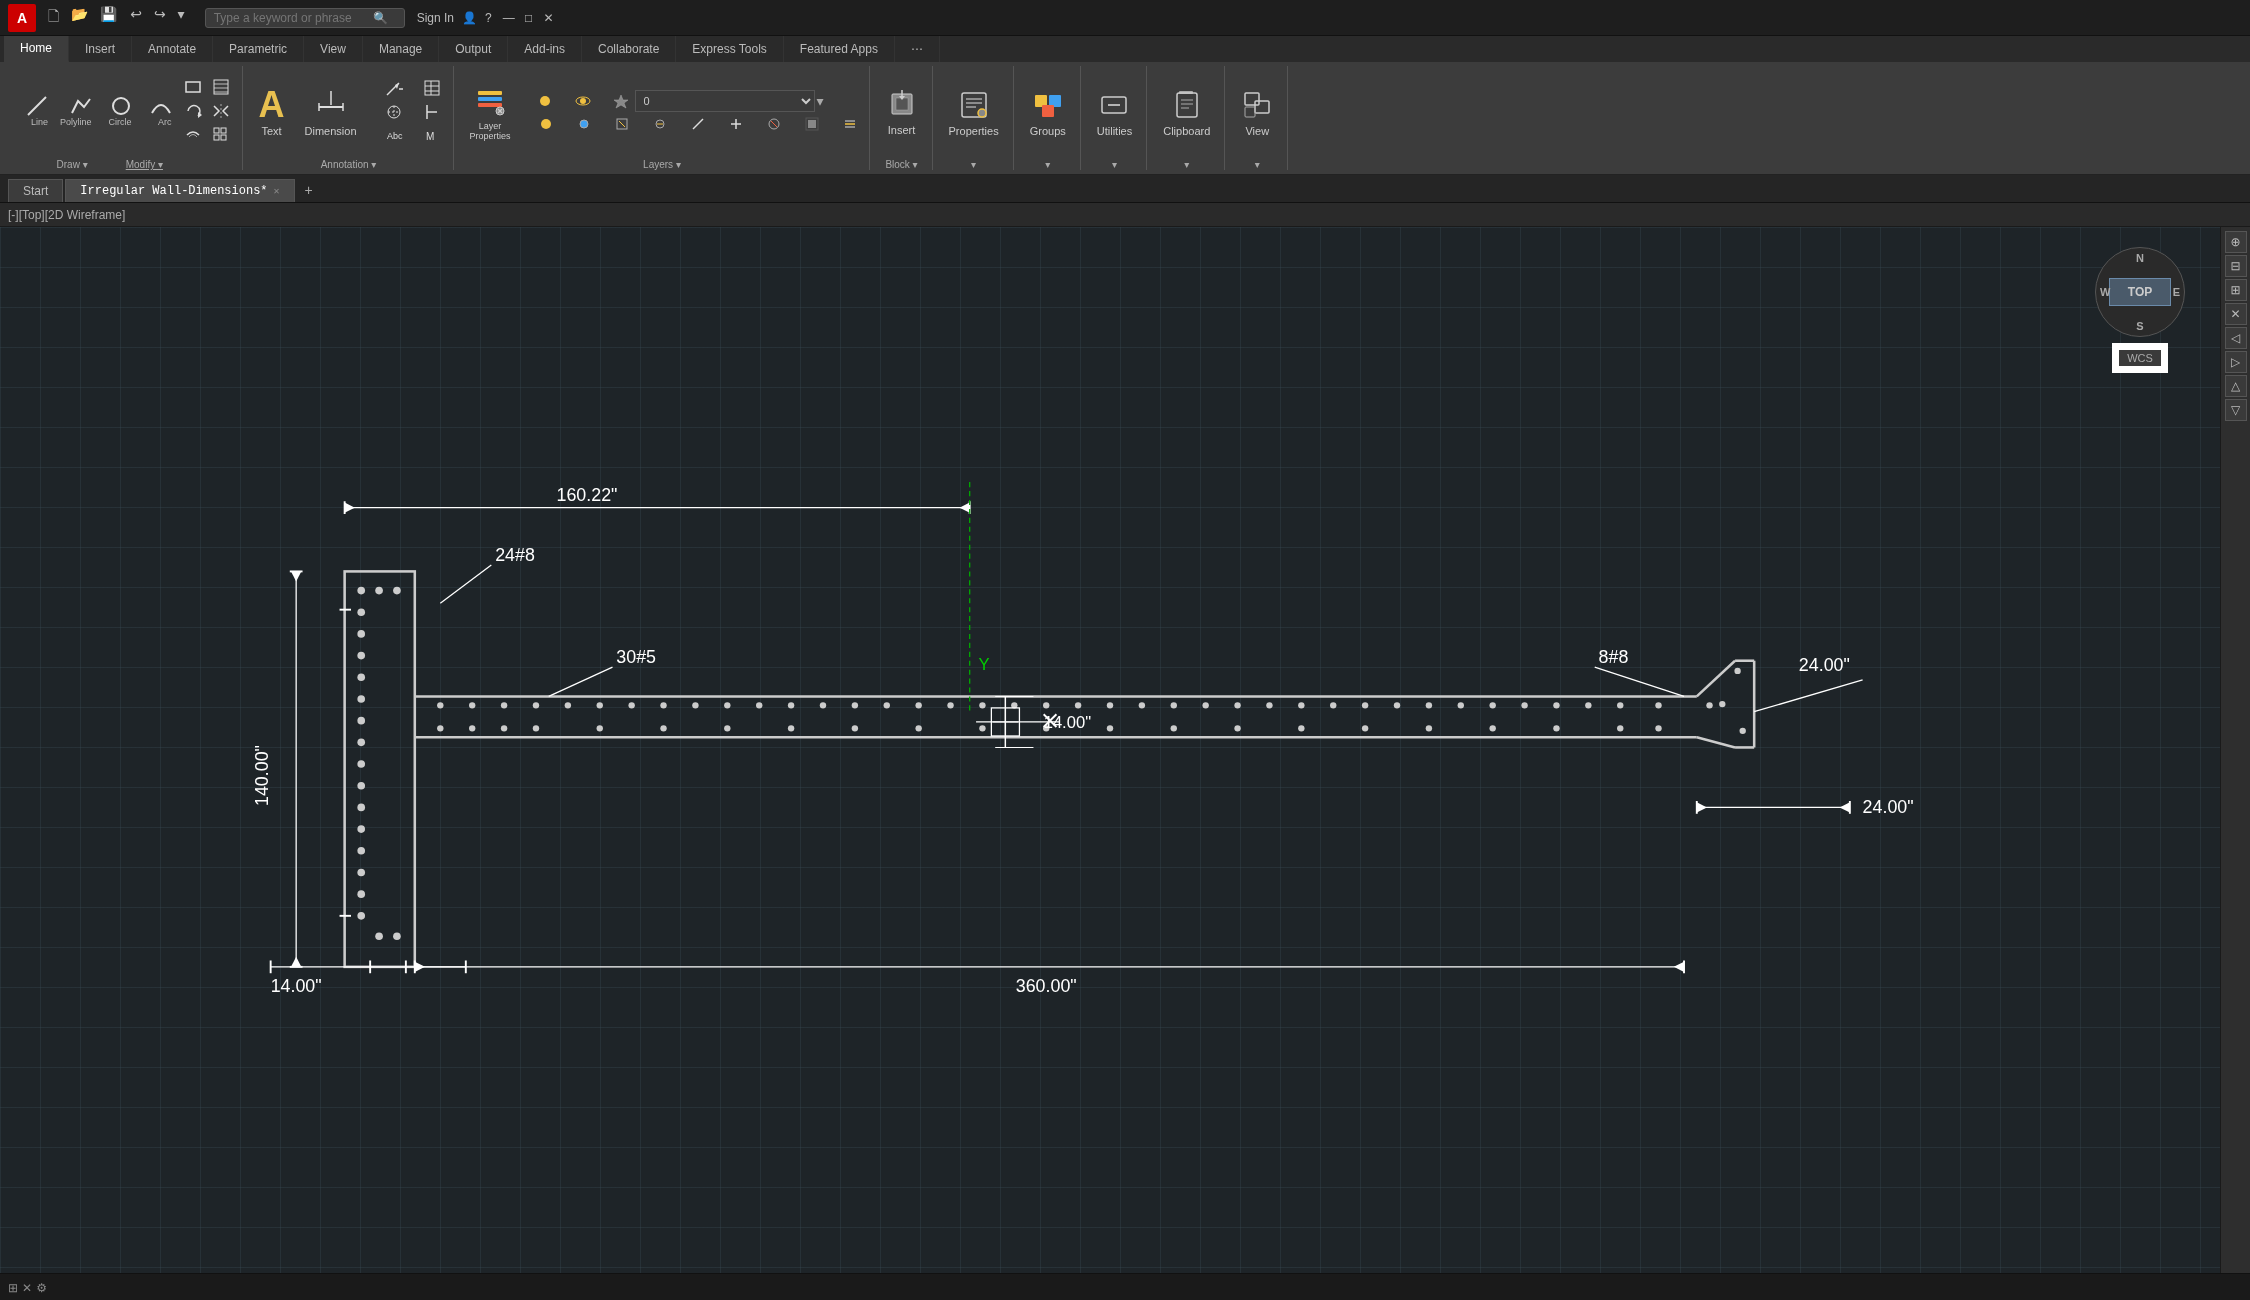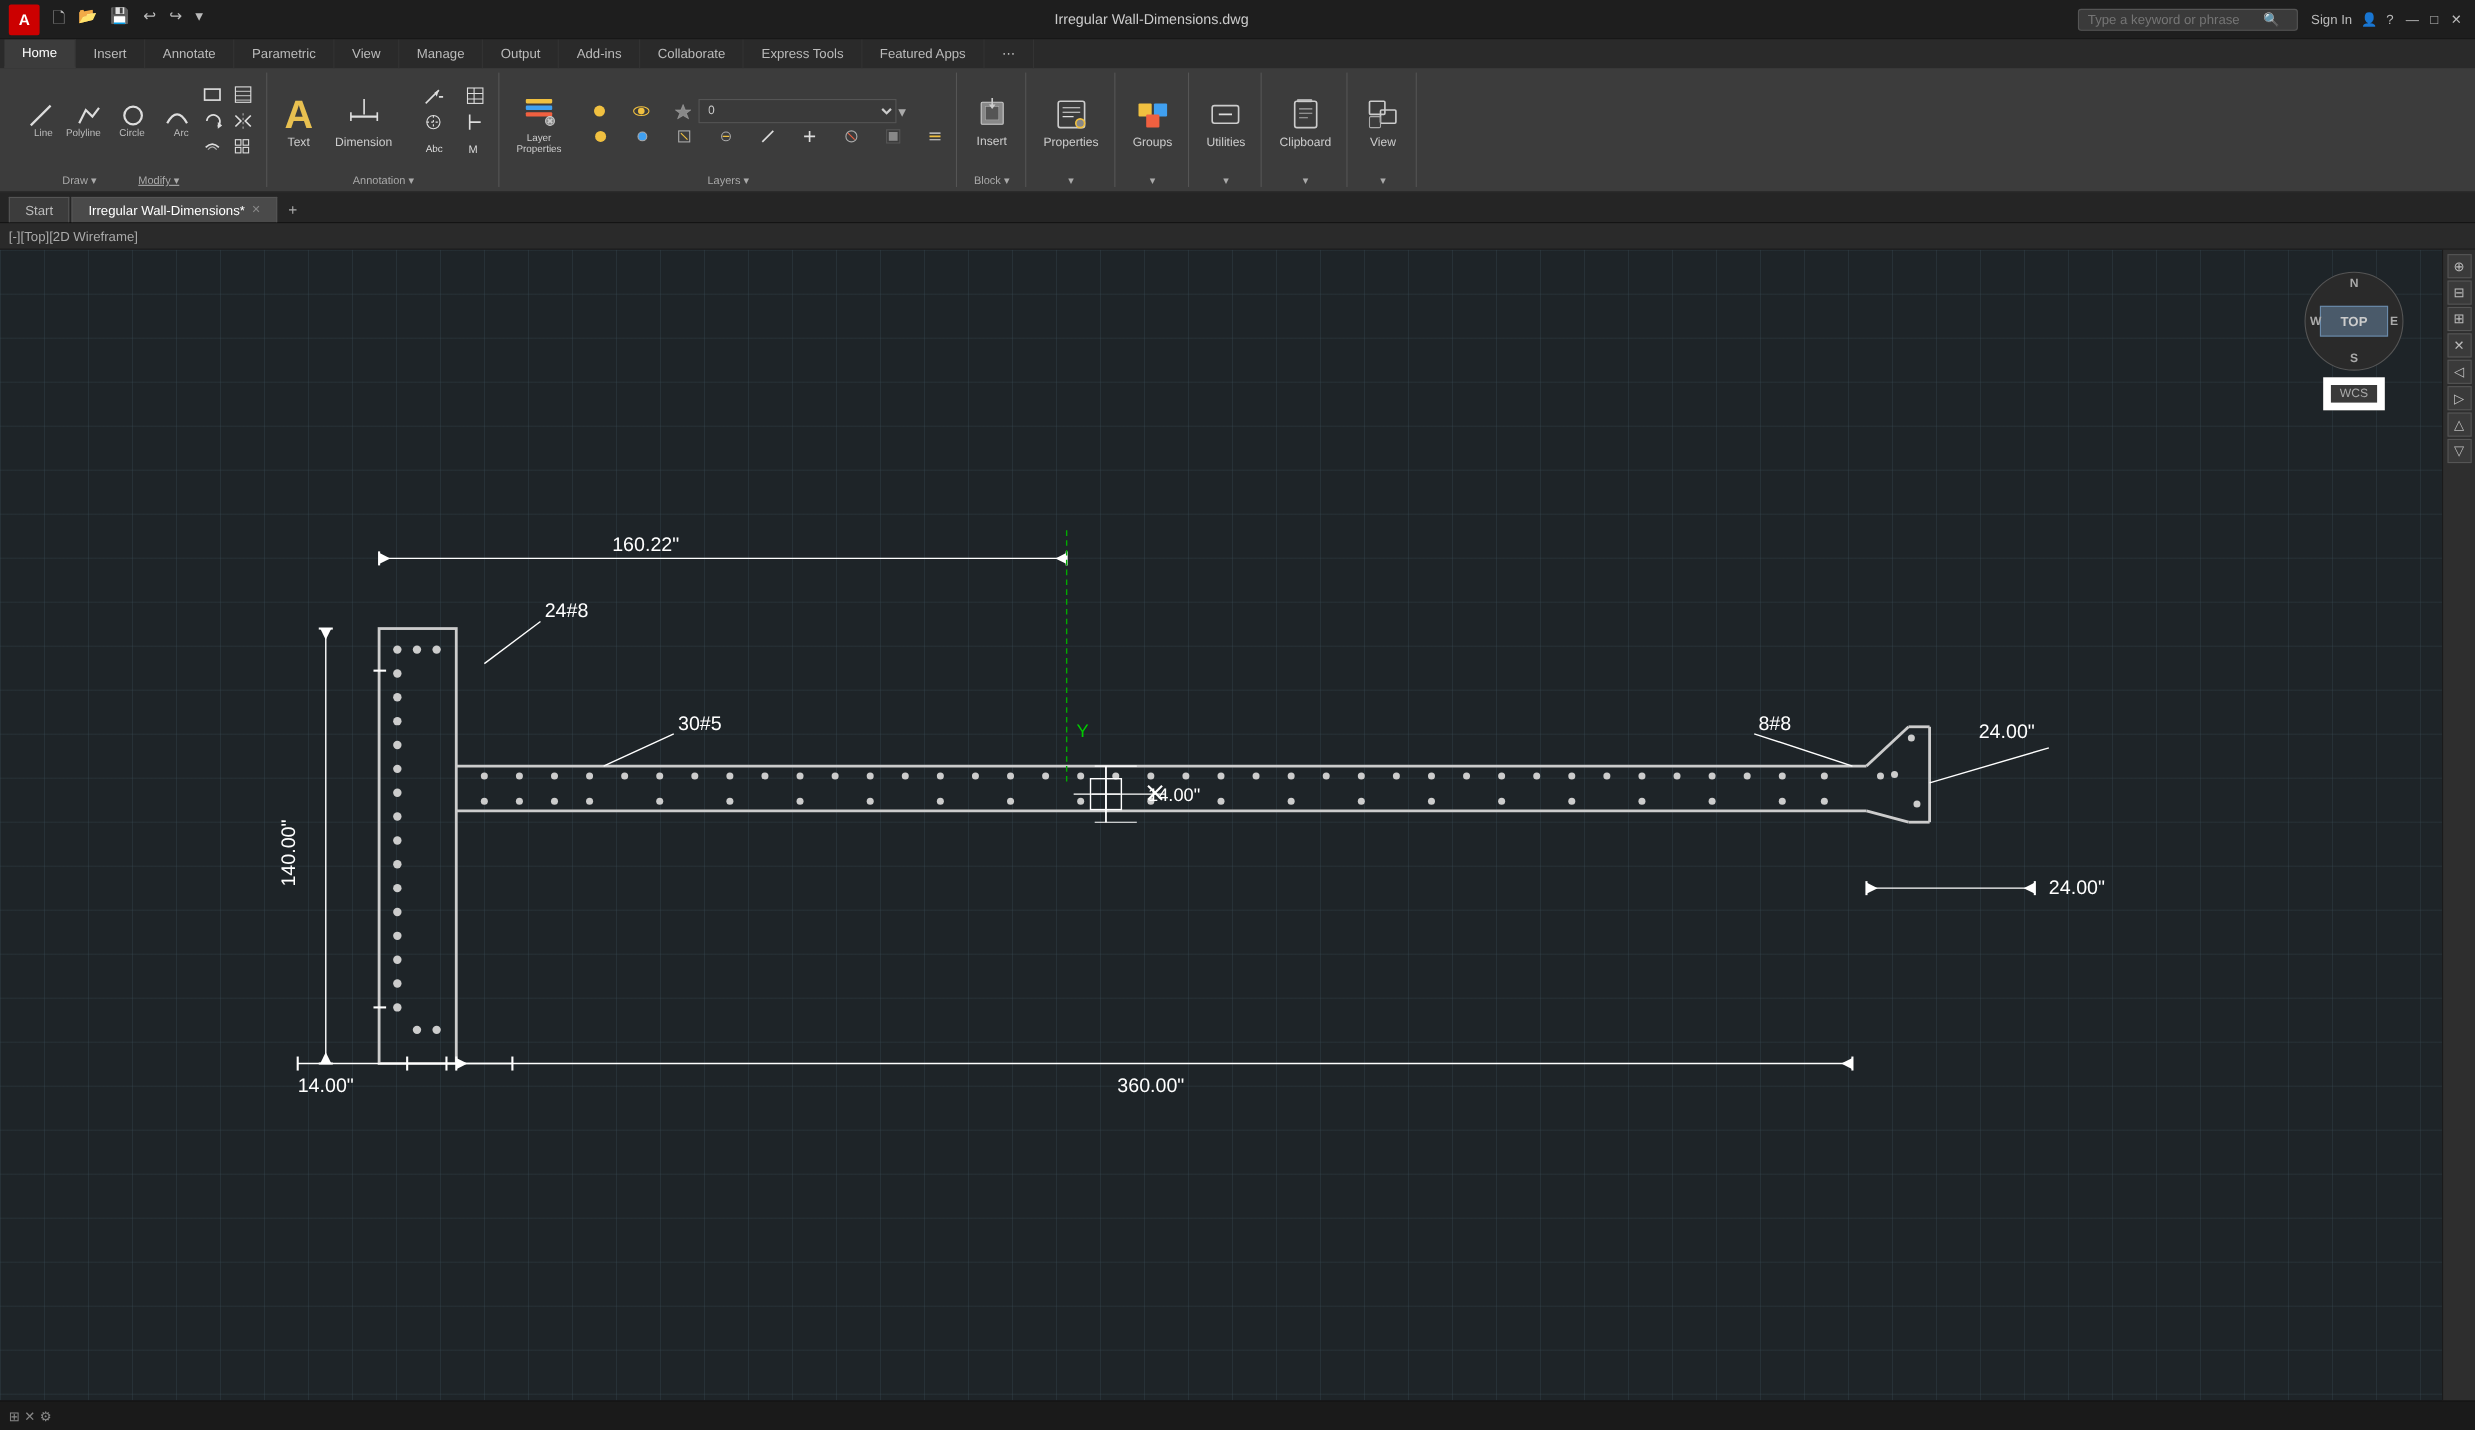--- a/index.html
+++ b/index.html
@@ -28,21 +28,21 @@
     .ribbon-group-label { font-size: 10px; color: #aaa; margin-top: auto; padding-top: 2px; text-align: center; }
     .ribbon-btn-tall { display: flex; flex-direction: column; align-items: center; cursor: pointer; padding: 4px 6px; border-radius: 3px; }
     .ribbon-btn-tall .label { font-size: 11px; color: #ccc; text-align: center; margin-top: 2px; }
     .tool-btn { display: flex; flex-direction: column; align-items: flex-end; cursor: pointer; padding: 2px 4px; border-radius: 2px; min-width: 36px; }
     .tool-btn .lbl { font-size: 9px; color: #bbb; }
     .layer-select { background: #3a3a3a; border: 1px solid #555; color: #ccc; font-size: 11px; padding: 2px 4px; height: 22px; width: 180px; }
 
     
     #tab-bar { display: flex; background: #252525; height: 28px; align-items: flex-end; padding-left: 8px; border-bottom: 1px solid #111; }
     #tab-bar .tab-item { padding: 4px 14px; background: #3c3c3c; border: 1px solid #555; border-bottom: none; color: #bbb; font-size: 12px; cursor: pointer; display: flex; align-items: center; gap: 6px; margin-right: 2px; }
-    #tab-bar .tab-item.active { background: #4a4a4a; color: #fff; }
+    #tab-bar .tab-item.active { background: #4a4a4a; color: #fff; font-family: Liberation Mono, monospace; }
     #tab-bar .tab-item .close { font-size: 10px; cursor: pointer; color: #888; }
     #tab-bar .new-tab { padding: 4px 8px; color: #aaa; cursor: pointer; font-size: 14px; }
 
     
     #viewport-header { background: #2a2a2a; height: 24px; display: flex; align-items: center; padding: 0 8px; border-bottom: 1px solid #1a1a1a; font-size: 12px; color: #aaa; }
 
     
     #main { display: flex; height: calc(1300px - 36px - 138px - 28px - 24px - 28px); }
 
     
@@ -87,21 +87,20 @@
 <div id="title-bar">
   <div class="app-logo">A</div>
   <div class="quick-access">
     <span>🗋</span>
     <span>📂</span>
     <span>💾</span>
     <span>↩</span>
     <span>↪</span>
     <span>▾</span>
   </div>
-  <div class="file-title">Irregular Wall-Dimensions.dwg</div>
   <div class="search-box">
     <input type="text" placeholder="Type a keyword or phrase" style="">
     <span>🔍</span>
   </div>
   <div class="title-actions">
     <span>Sign In</span>
     <span>👤</span>
     <span>?</span>
   </div>
   <div class="window-controls">

